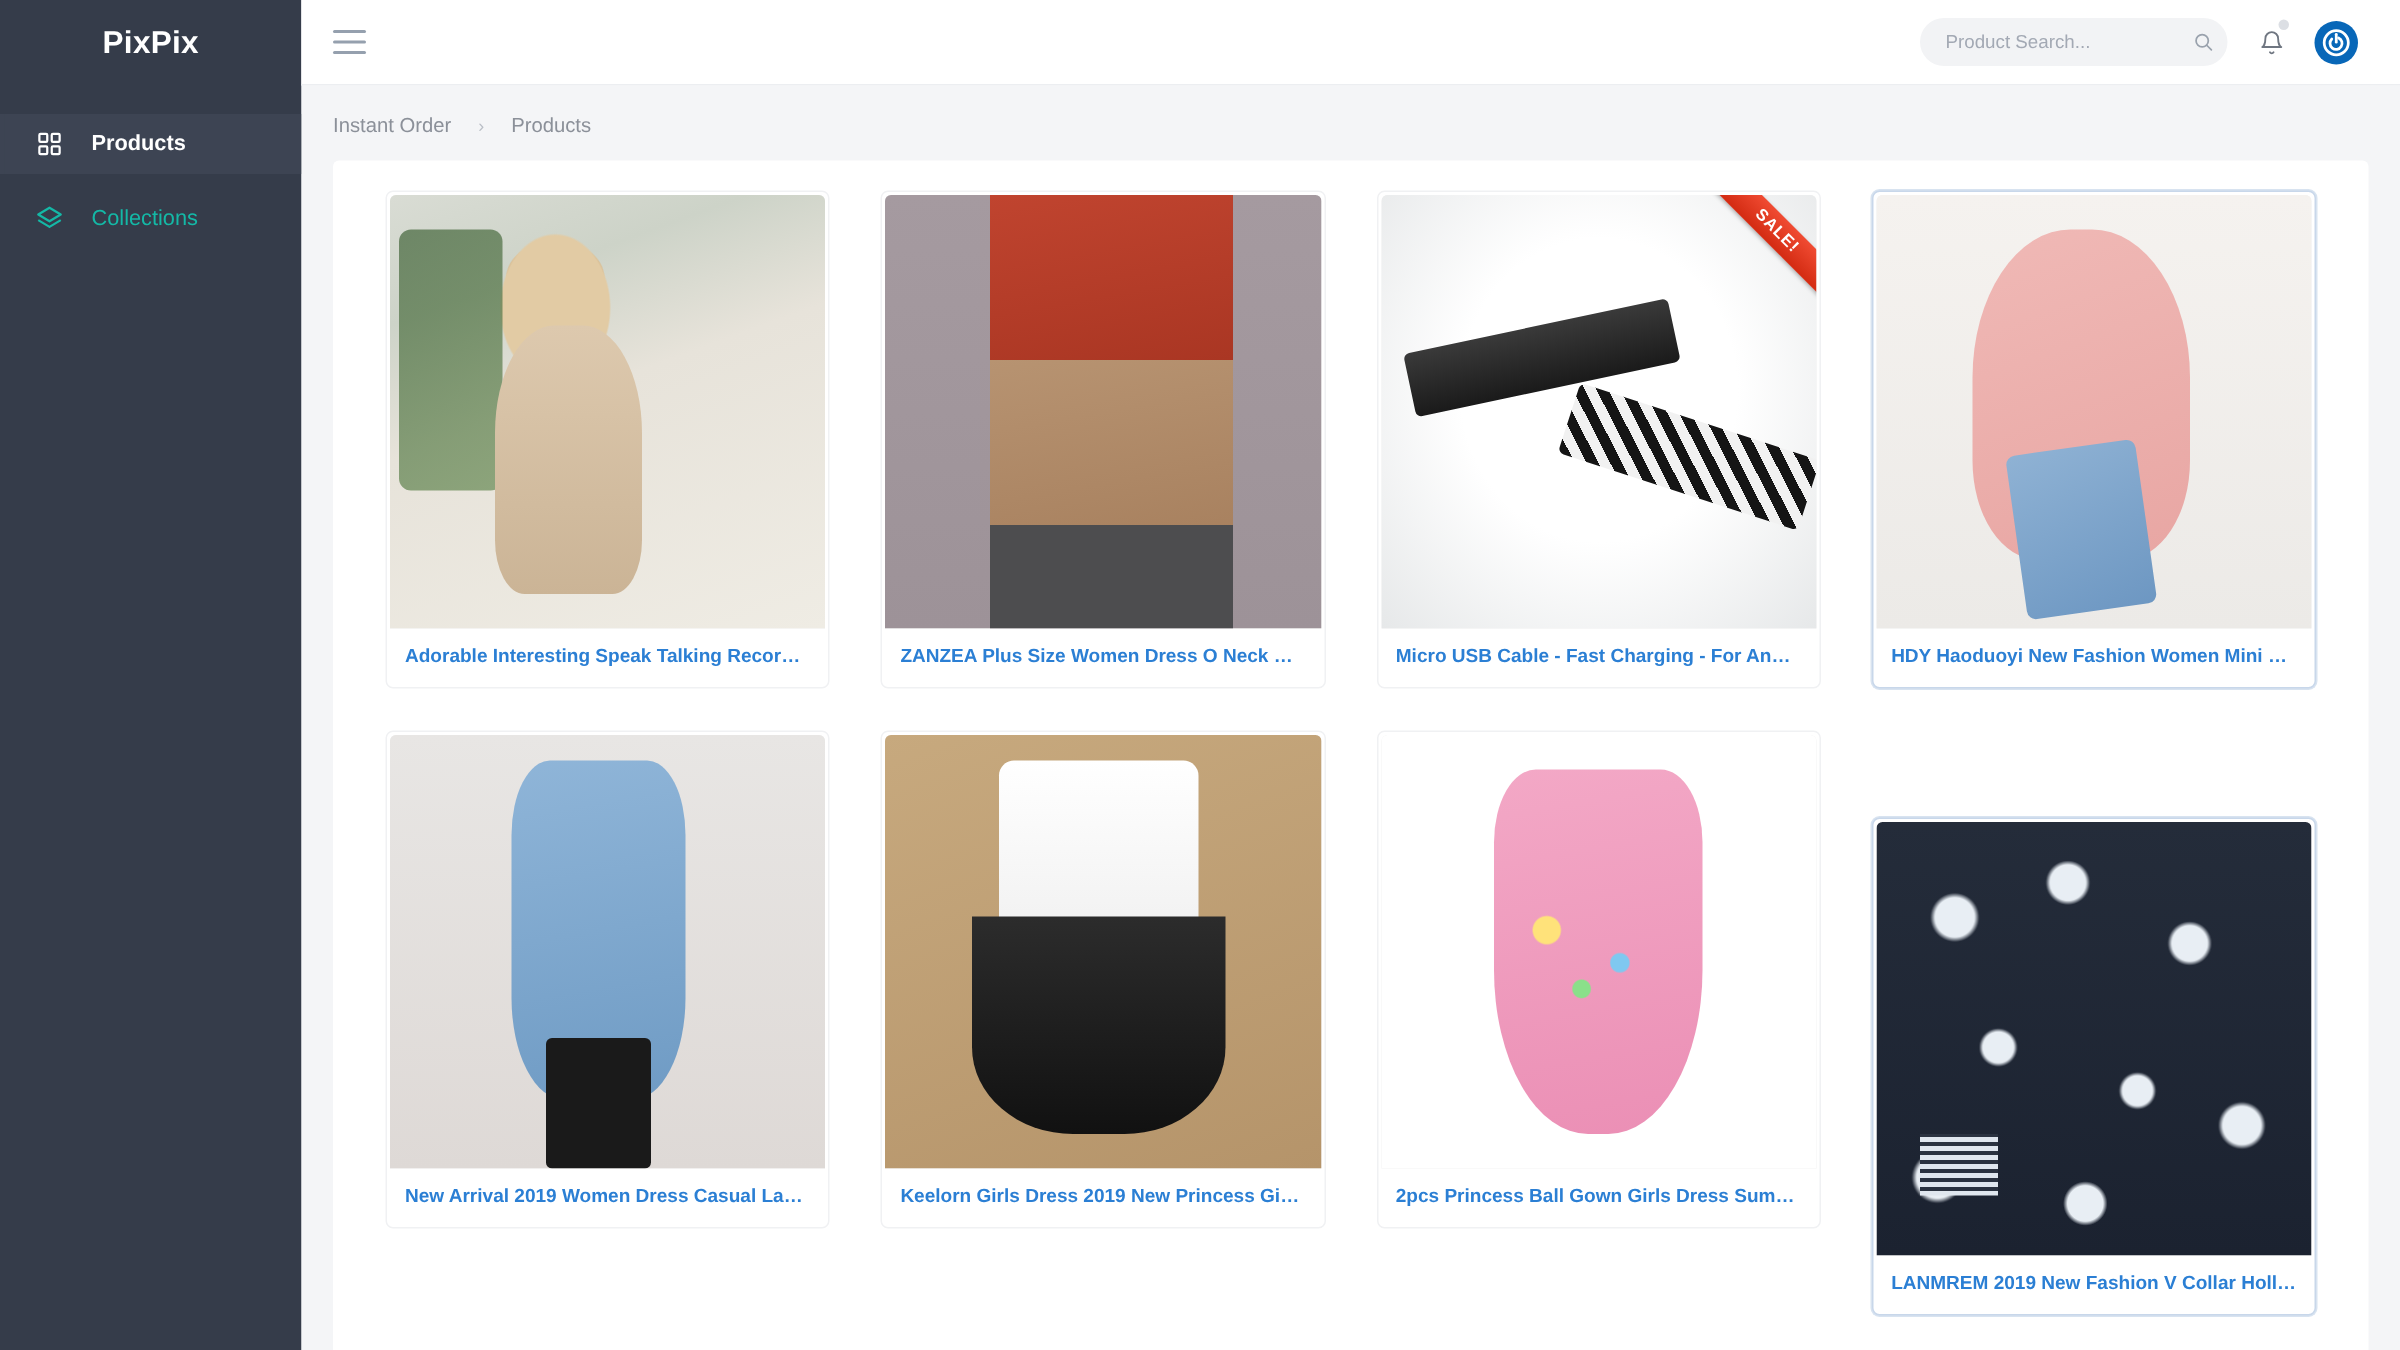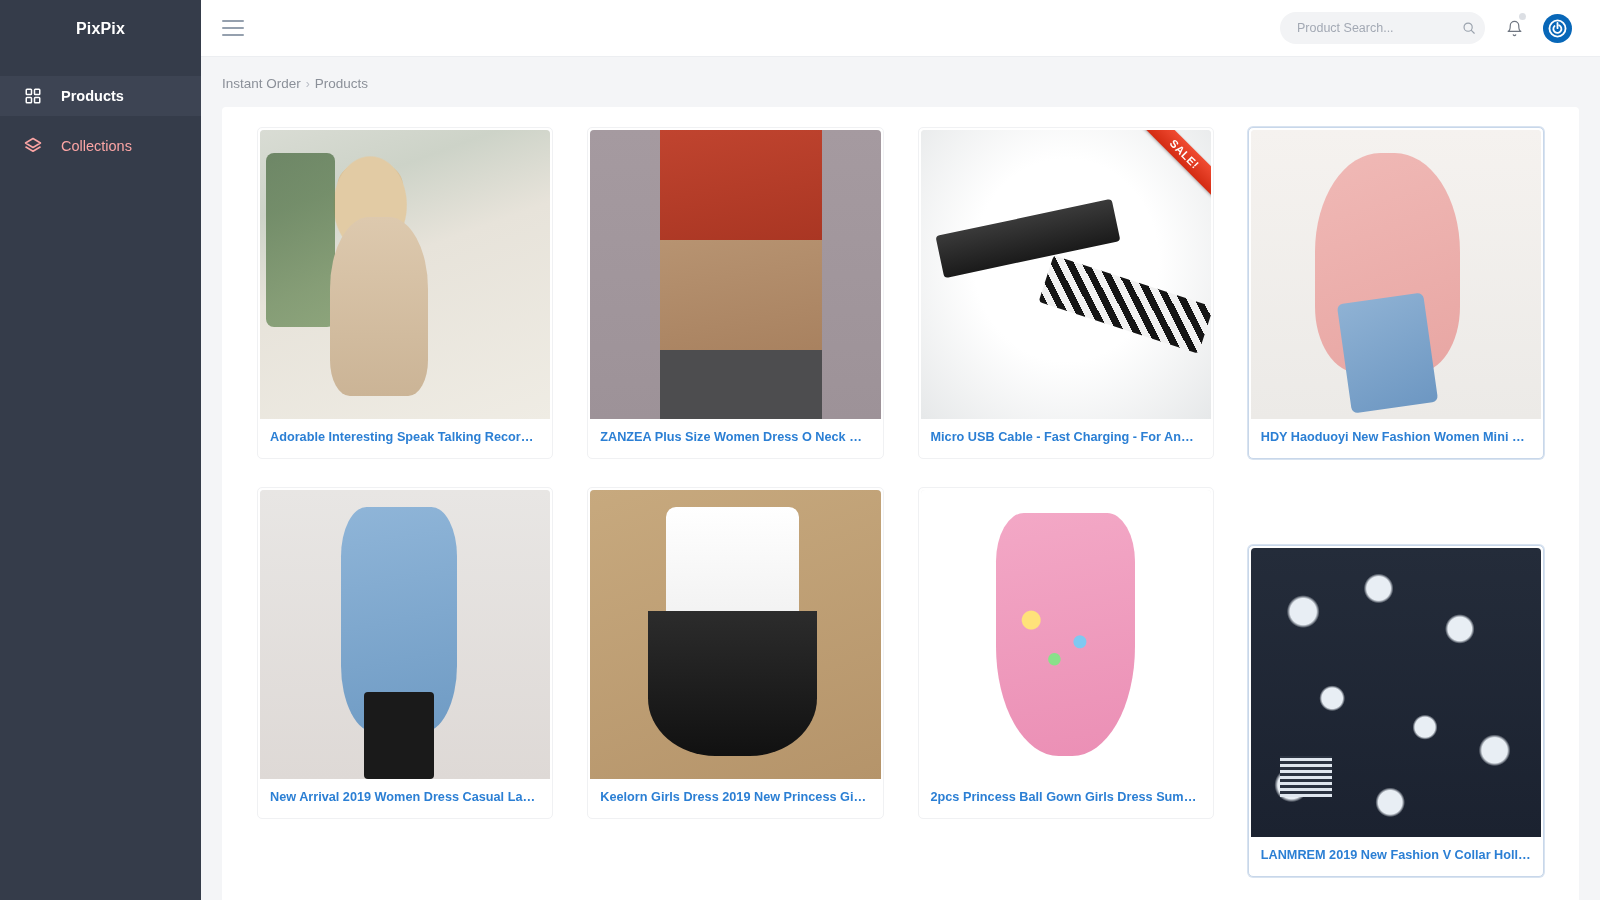--- a/index.html
+++ b/index.html
@@ -14,27 +14,27 @@
 
   
   .sidebar {
     width: 201px; min-width: 201px; height: 900px;
     background: #353c४8;
     background: #353c4a;
     display: flex; flex-direction: column;
   }
   .brand {
     height: 57px; display: flex; align-items: center; justify-content: center;
-    color: #ffffff; font-size: 16px; font-weight: bold; letter-spacing: .2px;
+    color: #ffffff; font-size: 21px; font-weight: bold; letter-spacing: .2px;
   }
   .nav { margin-top: 19px; display: flex; flex-direction: column; }
   .nav-item {
     display: flex; align-items: center; gap: 19px;
     height: 40px; padding: 0 0 0 21px;
-    color: #fca5a5; font-size: 14.5px; cursor: pointer;
+    color: #14b8a6; font-size: 14.5px; cursor: pointer;
     border-left: 3px solid transparent;
     margin-bottom: 0;
   }
   .nav-item.active {
     background: #3d4453; color: #ffffff; font-weight: bold;
     border-left: 3px solid #3d4453;
   }
   .nav-row { height: 39.5px; }
   .nav-ico { width: 18px; height: 18px; display:block; flex: 0 0 18px; }
   .nav-ico svg { display: block; width: 18px; height: 18px; }
@@ -72,21 +72,21 @@
     width: 29px; height: 29px; border-radius: 50%;
     background: #0867b8; display: flex; align-items: center; justify-content: center;
     cursor: pointer;
   }
   .avatar svg { display:block; width: 21px; height: 21px; }
 
   
   .content { flex: 1; overflow: hidden; position: relative; }
 
   .breadcrumb {
-    display: flex; align-items: center; gap: 5px;
+    display: flex; align-items: center; gap: 18px;
     padding: 19px 0 0 21px; font-size: 13.5px; color: #8b9099;
   }
   .breadcrumb .crumb { cursor: pointer; }
   .breadcrumb .sep { color: #b9bec6; font-size: 12px; }
 
   .panel {
     margin: 16px 21px 0 21px;
     background: #ffffff;
     border-radius: 4px;
     min-height: 820px;

